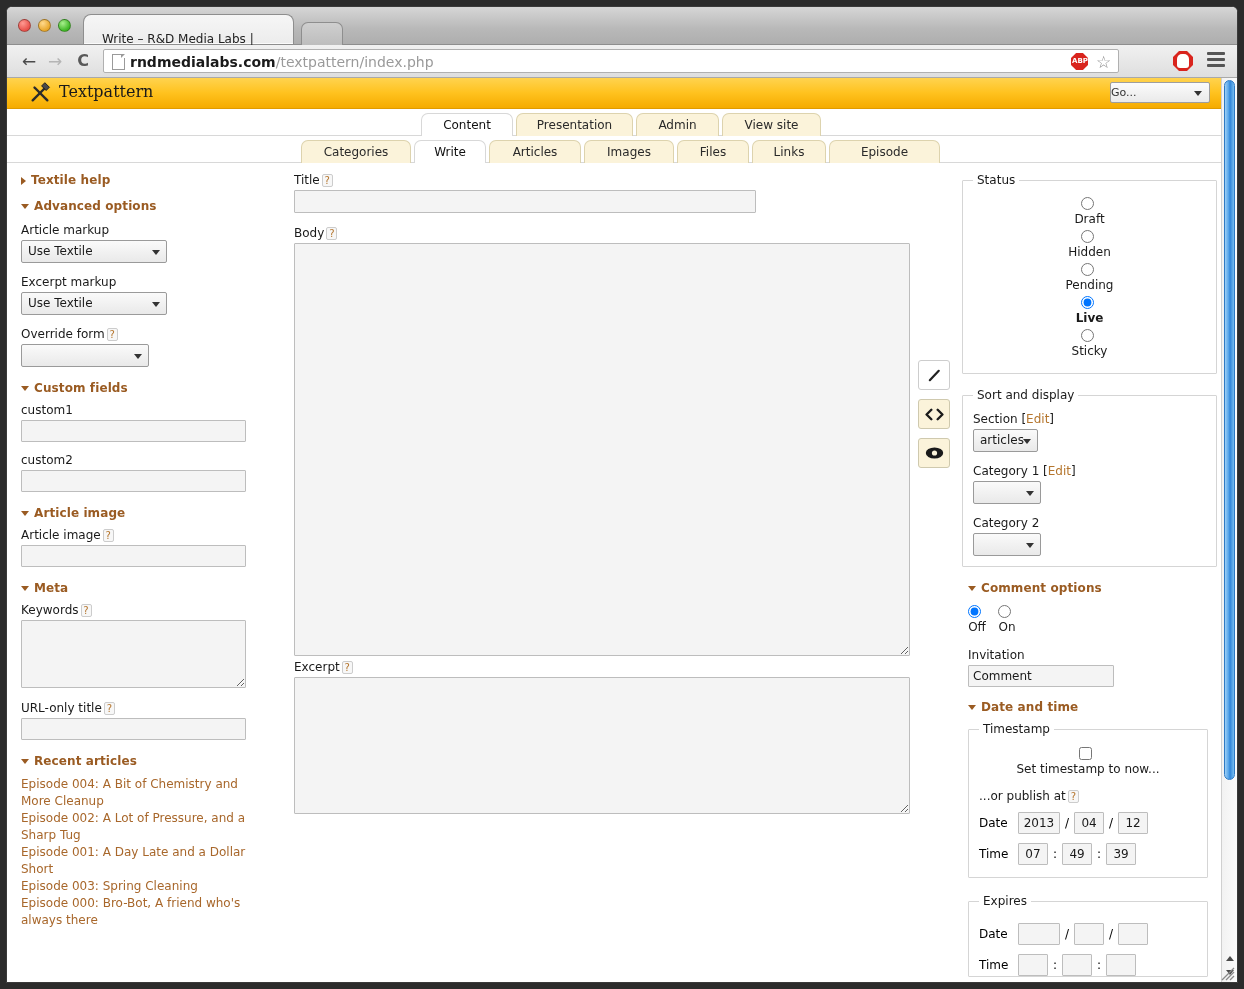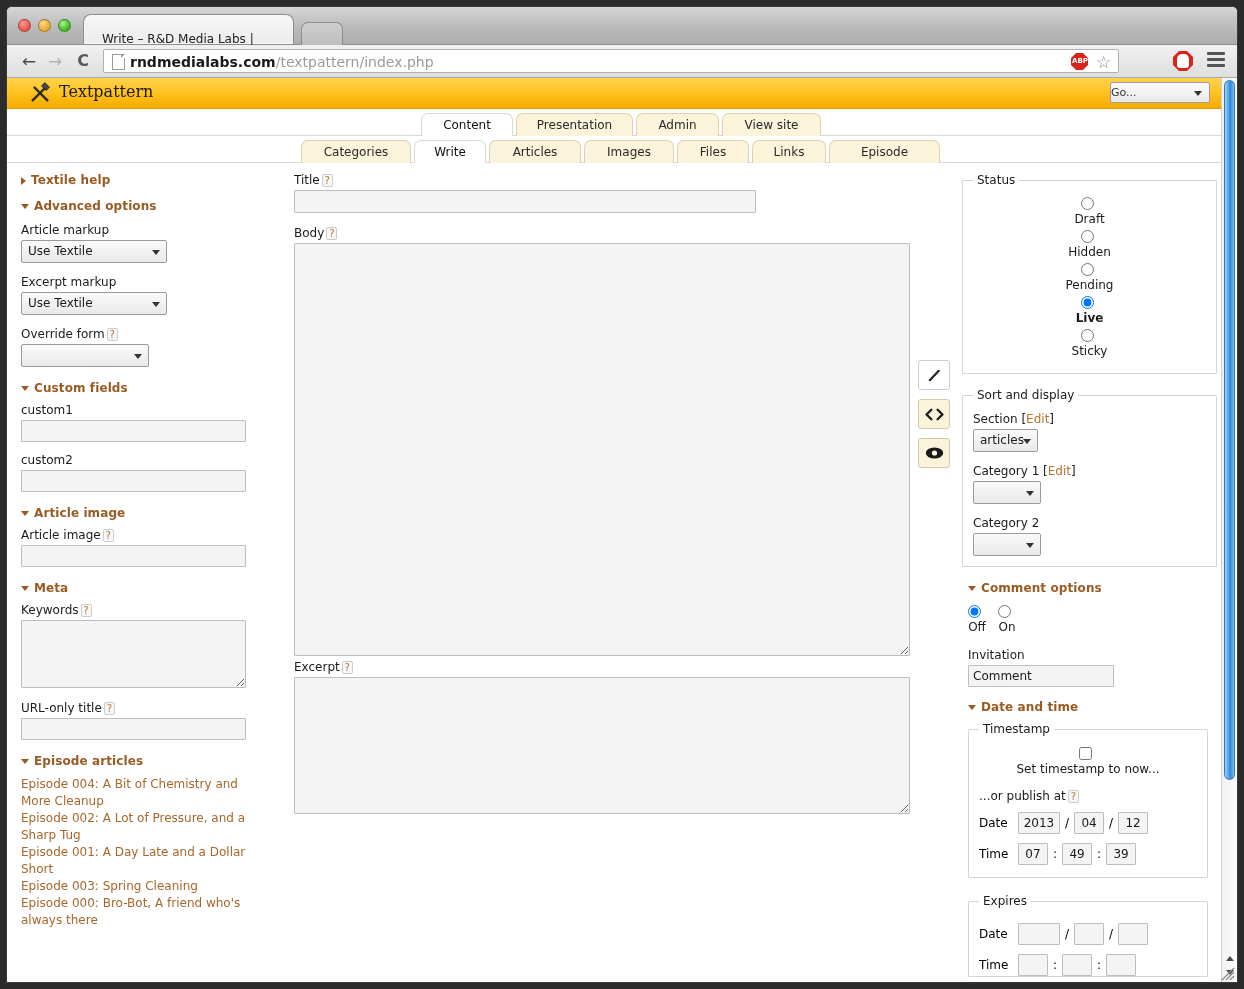--- a/index.html
+++ b/index.html
@@ -344,21 +344,21 @@
         <div class="flabel"><span>Article image</span><span class="help-q">?</span></div>
         <input class="tx" style="width: 225px; height: 22px;" value="">
 
         <div class="sec-head" style="margin-top:14px"><span class="tri-d"></span><span>Meta</span></div>
         <div class="flabel"><span>Keywords</span><span class="help-q">?</span></div>
         <textarea class="tx" style="width: 225px; height: 68px;"></textarea>
 
         <div class="flabel" style="margin-top:9px"><span>URL-only title</span><span class="help-q">?</span></div>
         <input class="tx" style="width: 225px; height: 22px;" value="">
 
-        <div class="sec-head" style="margin-top:14px"><span class="tri-d"></span><span>Episode articles</span></div>
+        <div class="sec-head" style="margin-top:14px"><span class="tri-d"></span><span>Recent articles</span></div>
         <div id="recent-list">
               <a class="rec-link">Episode 004: A Bit of Chemistry and More Cleanup</a>
               <a class="rec-link">Episode 002: A Lot of Pressure, and a Sharp Tug</a>
               <a class="rec-link">Episode 001: A Day Late and a Dollar Short</a>
               <a class="rec-link">Episode 003: Spring Cleaning</a>
               <a class="rec-link">Episode 000: Bro-Bot, A friend who's always there</a>
             </div>
       </div>
 
       <div style="position:absolute;left:287px;top:8px;width:616px;">

